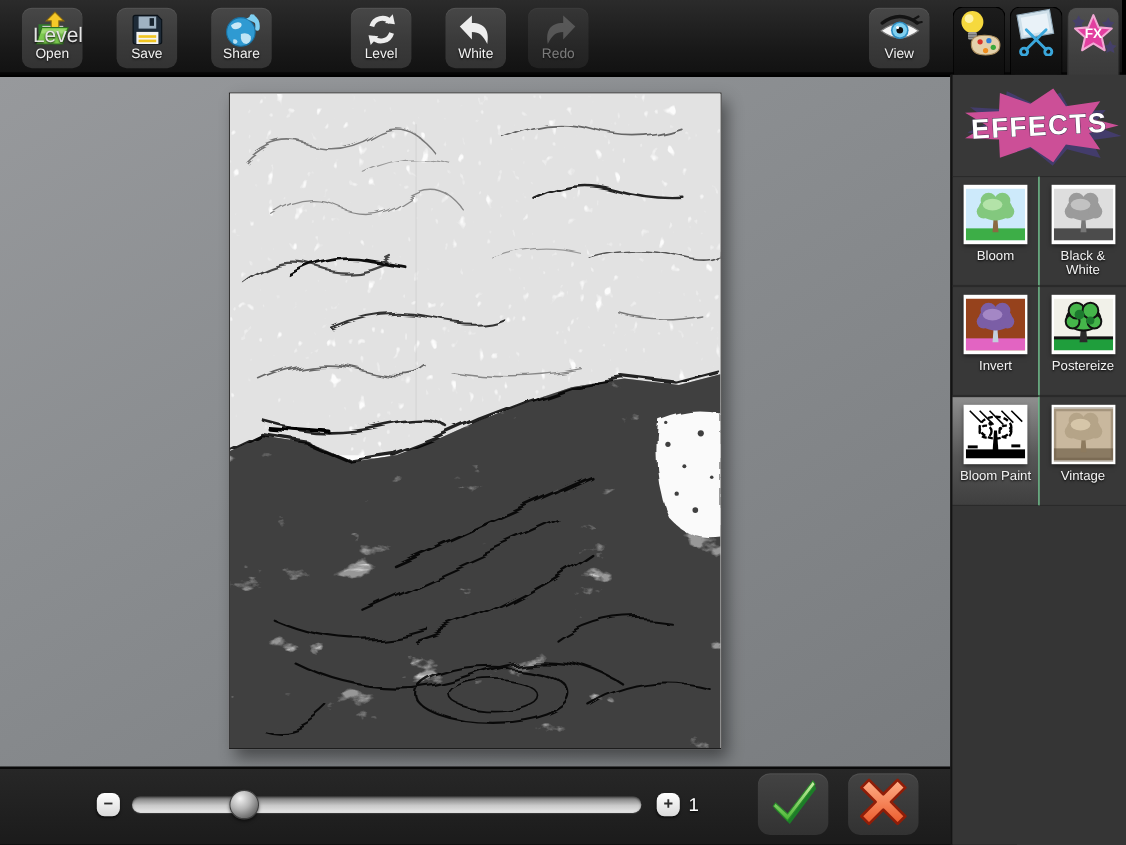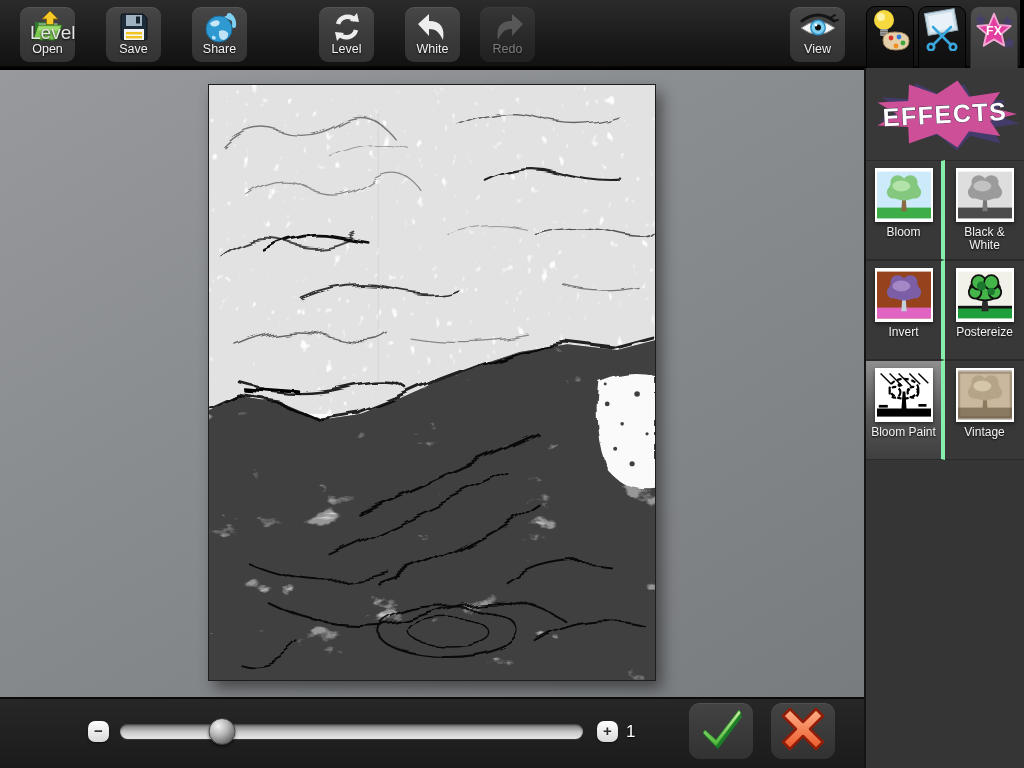--- a/index.html
+++ b/index.html
@@ -96,21 +96,21 @@
   }
   .side-panel {
     position:absolute; left:0; top:68px; width:160px; height:700px;
     background:#383838; border-left:2px solid #141414;
     display:flex; flex-direction:column;
   }
   .effects-banner { height:92px; display:flex; align-items:center; justify-content:center; }
   .fx-grid { display:grid; grid-template-columns:79px 79px; }
   .fx-cell {
     height:100px; display:flex; flex-direction:column; align-items:center;
-    border-bottom:1px solid #2a2a2a; border-right:4px solid #86efac;
+    border-bottom:1px solid #2a2a2a; border-right:1px solid #86efac;
     border-top:1px solid #2a2a2a; cursor:pointer;
   }
   .fx-cell:nth-child(even){ border-right:none; }
   .fx-cell.selected { background:linear-gradient(#8f8f8f, #565656 55%, #3f3f3f); }
   .fx-thumb {
     margin-top:7px; width:58px; height:54px; background:#fff; padding:2px;
     box-shadow:0 2px 4px rgba(0,0,0,.5);
   }
   .fx-thumb svg { display:block; width:100%; height:100%; }
   .fx-label {

